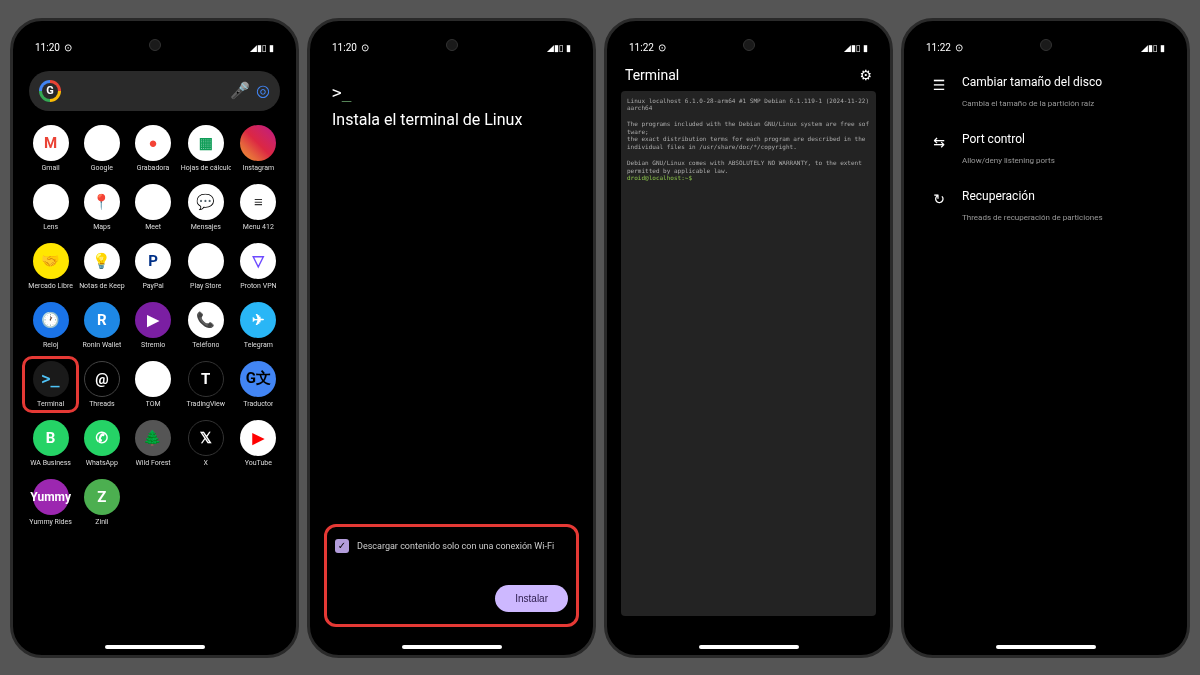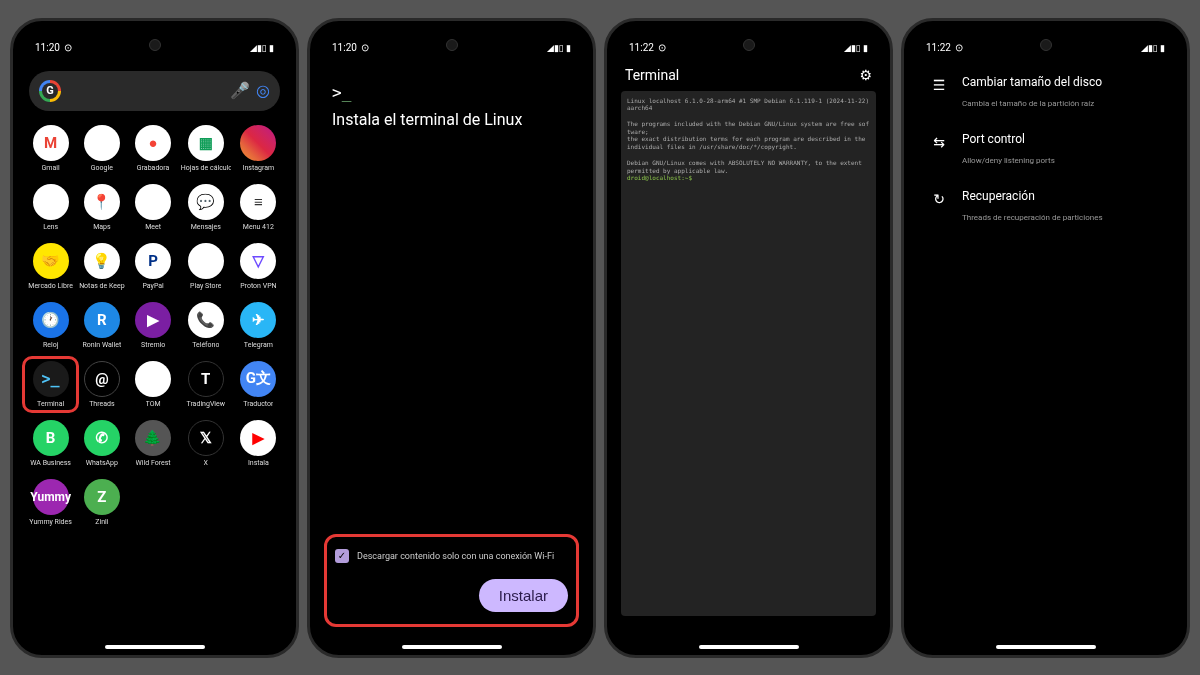--- a/index.html
+++ b/index.html
@@ -130,23 +130,24 @@
     width: 14px; height: 14px; border-radius: 3px;
     background: #b39ddb;
     display: flex; align-items: center; justify-content: center;
     color: #000; font-size: 10px;
   }
   .install-btn {
     background: #cdb8ff;
     color: #2a1a4a;
     border-radius: 18px;
     padding: 8px 20px;
-    font-size: 15px;
+    font-size: 10px;
     float: right;
     border: none;
+    margin-top: 16px;
   }
 
   
   .term-header {
     display: flex;
     justify-content: space-between;
     align-items: center;
     padding: 10px 10px 8px 10px;
     font-size: 14px;
   }
@@ -185,21 +186,21 @@
   .ic-ig{background:linear-gradient(45deg,#f09433,#e6683c,#dc2743,#cc2366,#bc1888);}
   .ic-lens{background:#fff;} .ic-maps{background:#fff;} .ic-meet{background:#fff;}
   .ic-msg{background:#fff;color:#1a73e8;} .ic-m412{background:#fff;color:#333;}
   .ic-ml{background:#ffe600;} .ic-keep{background:#fff;color:#fbbc04;}
   .ic-paypal{background:#fff;color:#003087;} .ic-play{background:#fff;}
   .ic-proton{background:#fff;color:#6d4aff;} .ic-clock{background:#1a73e8;color:#fff;}
   .ic-ronin{background:#1e88e5;color:#fff;} .ic-stremio{background:#7b1fa2;color:#fff;}
   .ic-phone{background:#fff;color:#1a73e8;} .ic-tg{background:#29b6f6;color:#fff;}
   .ic-term{background:#1a1a1a;color:#4fc3f7;font-family:monospace;} .ic-threads{background:#000;border:1px solid #444;color:#fff;}
   .ic-tom{background:#fff;} .ic-tv{background:#000;color:#fff;border:1px solid #333;}
-  .ic-trans{background:#4285f4;color:#ffffff;} .ic-wab{background:#25d366;color:#fff;}
+  .ic-trans{background:#4285f4;color:#000000;} .ic-wab{background:#25d366;color:#fff;}
   .ic-wa{background:#25d366;color:#fff;} .ic-wf{background:#555;}
   .ic-x{background:#000;color:#fff;border:1px solid #333;} .ic-yt{background:#fff;color:#ff0000;}
   .ic-yr{background:#9c27b0;color:#fff;font-size:12px;} .ic-zini{background:#4caf50;color:#fff;}
 </style>
 </head>
 <body>
 
 <div class="phone">
   <div class="camera"></div>
   <div class="status-bar">
@@ -329,21 +330,21 @@
       <div class="app-item">
         <div class="app-icon ic-wf">🌲</div>
         <div class="app-label">Wild Forest</div>
       </div>
       <div class="app-item">
         <div class="app-icon ic-x">𝕏</div>
         <div class="app-label">X</div>
       </div>
       <div class="app-item">
         <div class="app-icon ic-yt">▶</div>
-        <div class="app-label">Instala</div>
+        <div class="app-label">YouTube</div>
       </div>
       <div class="app-item">
         <div class="app-icon ic-yr">Yummy</div>
         <div class="app-label">Yummy Rides</div>
       </div>
       <div class="app-item">
         <div class="app-icon ic-zini">Z</div>
         <div class="app-label">Zinli</div>
       </div>
     </div>

